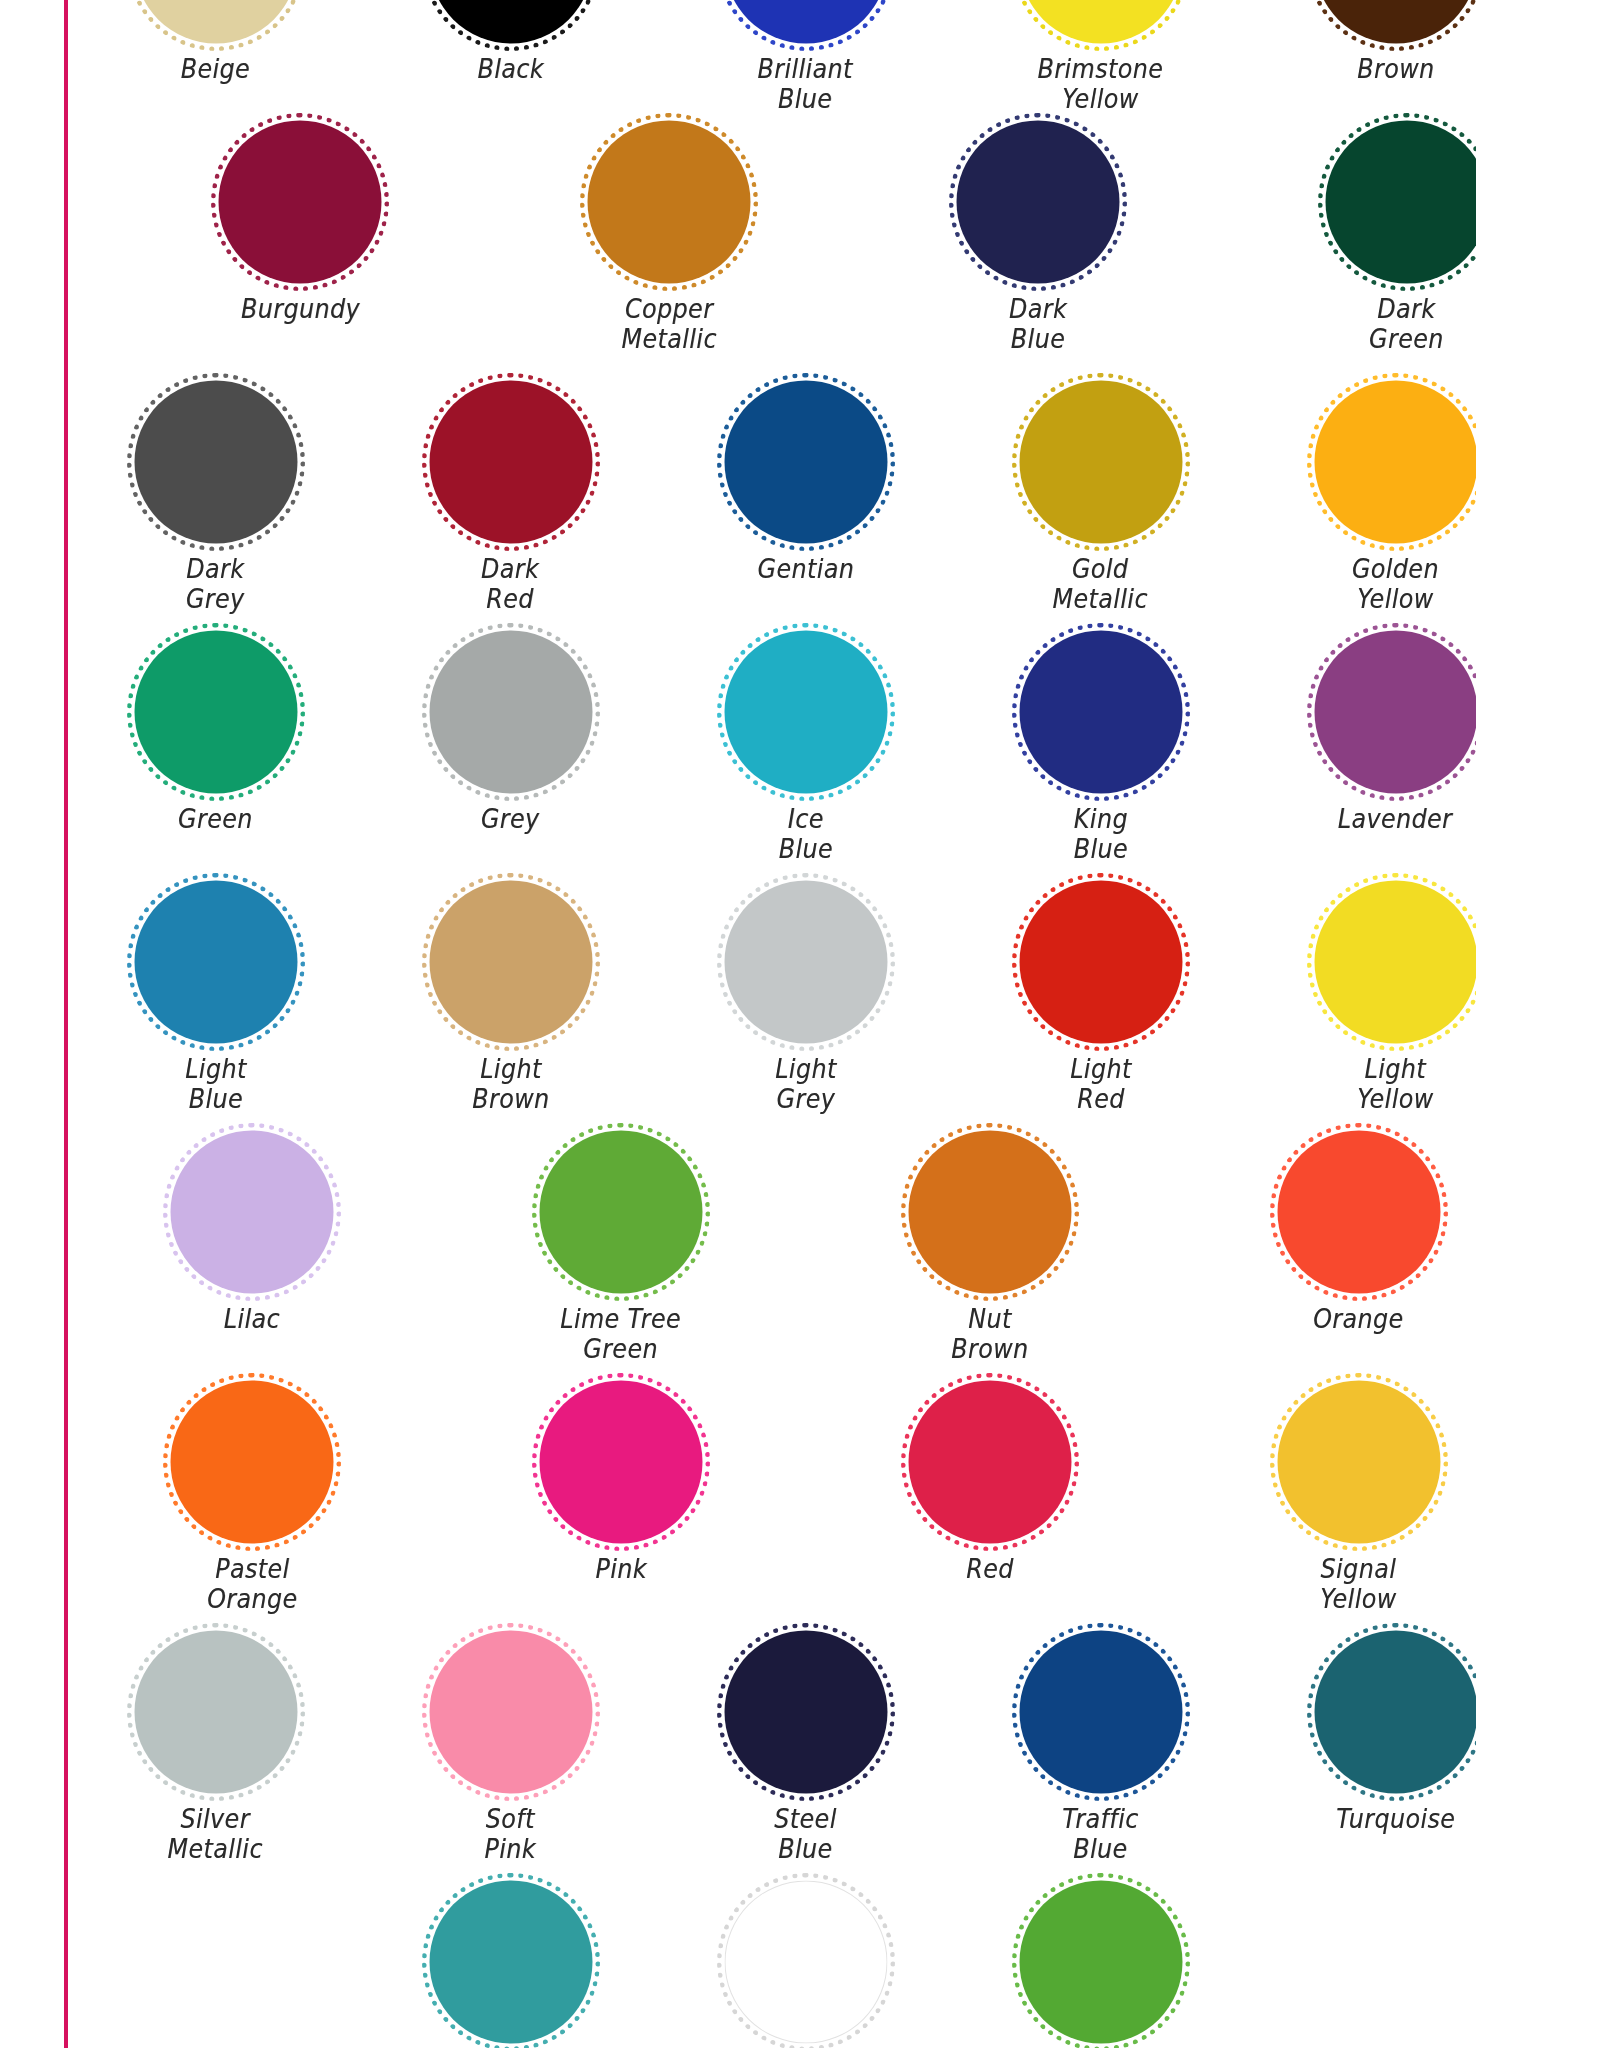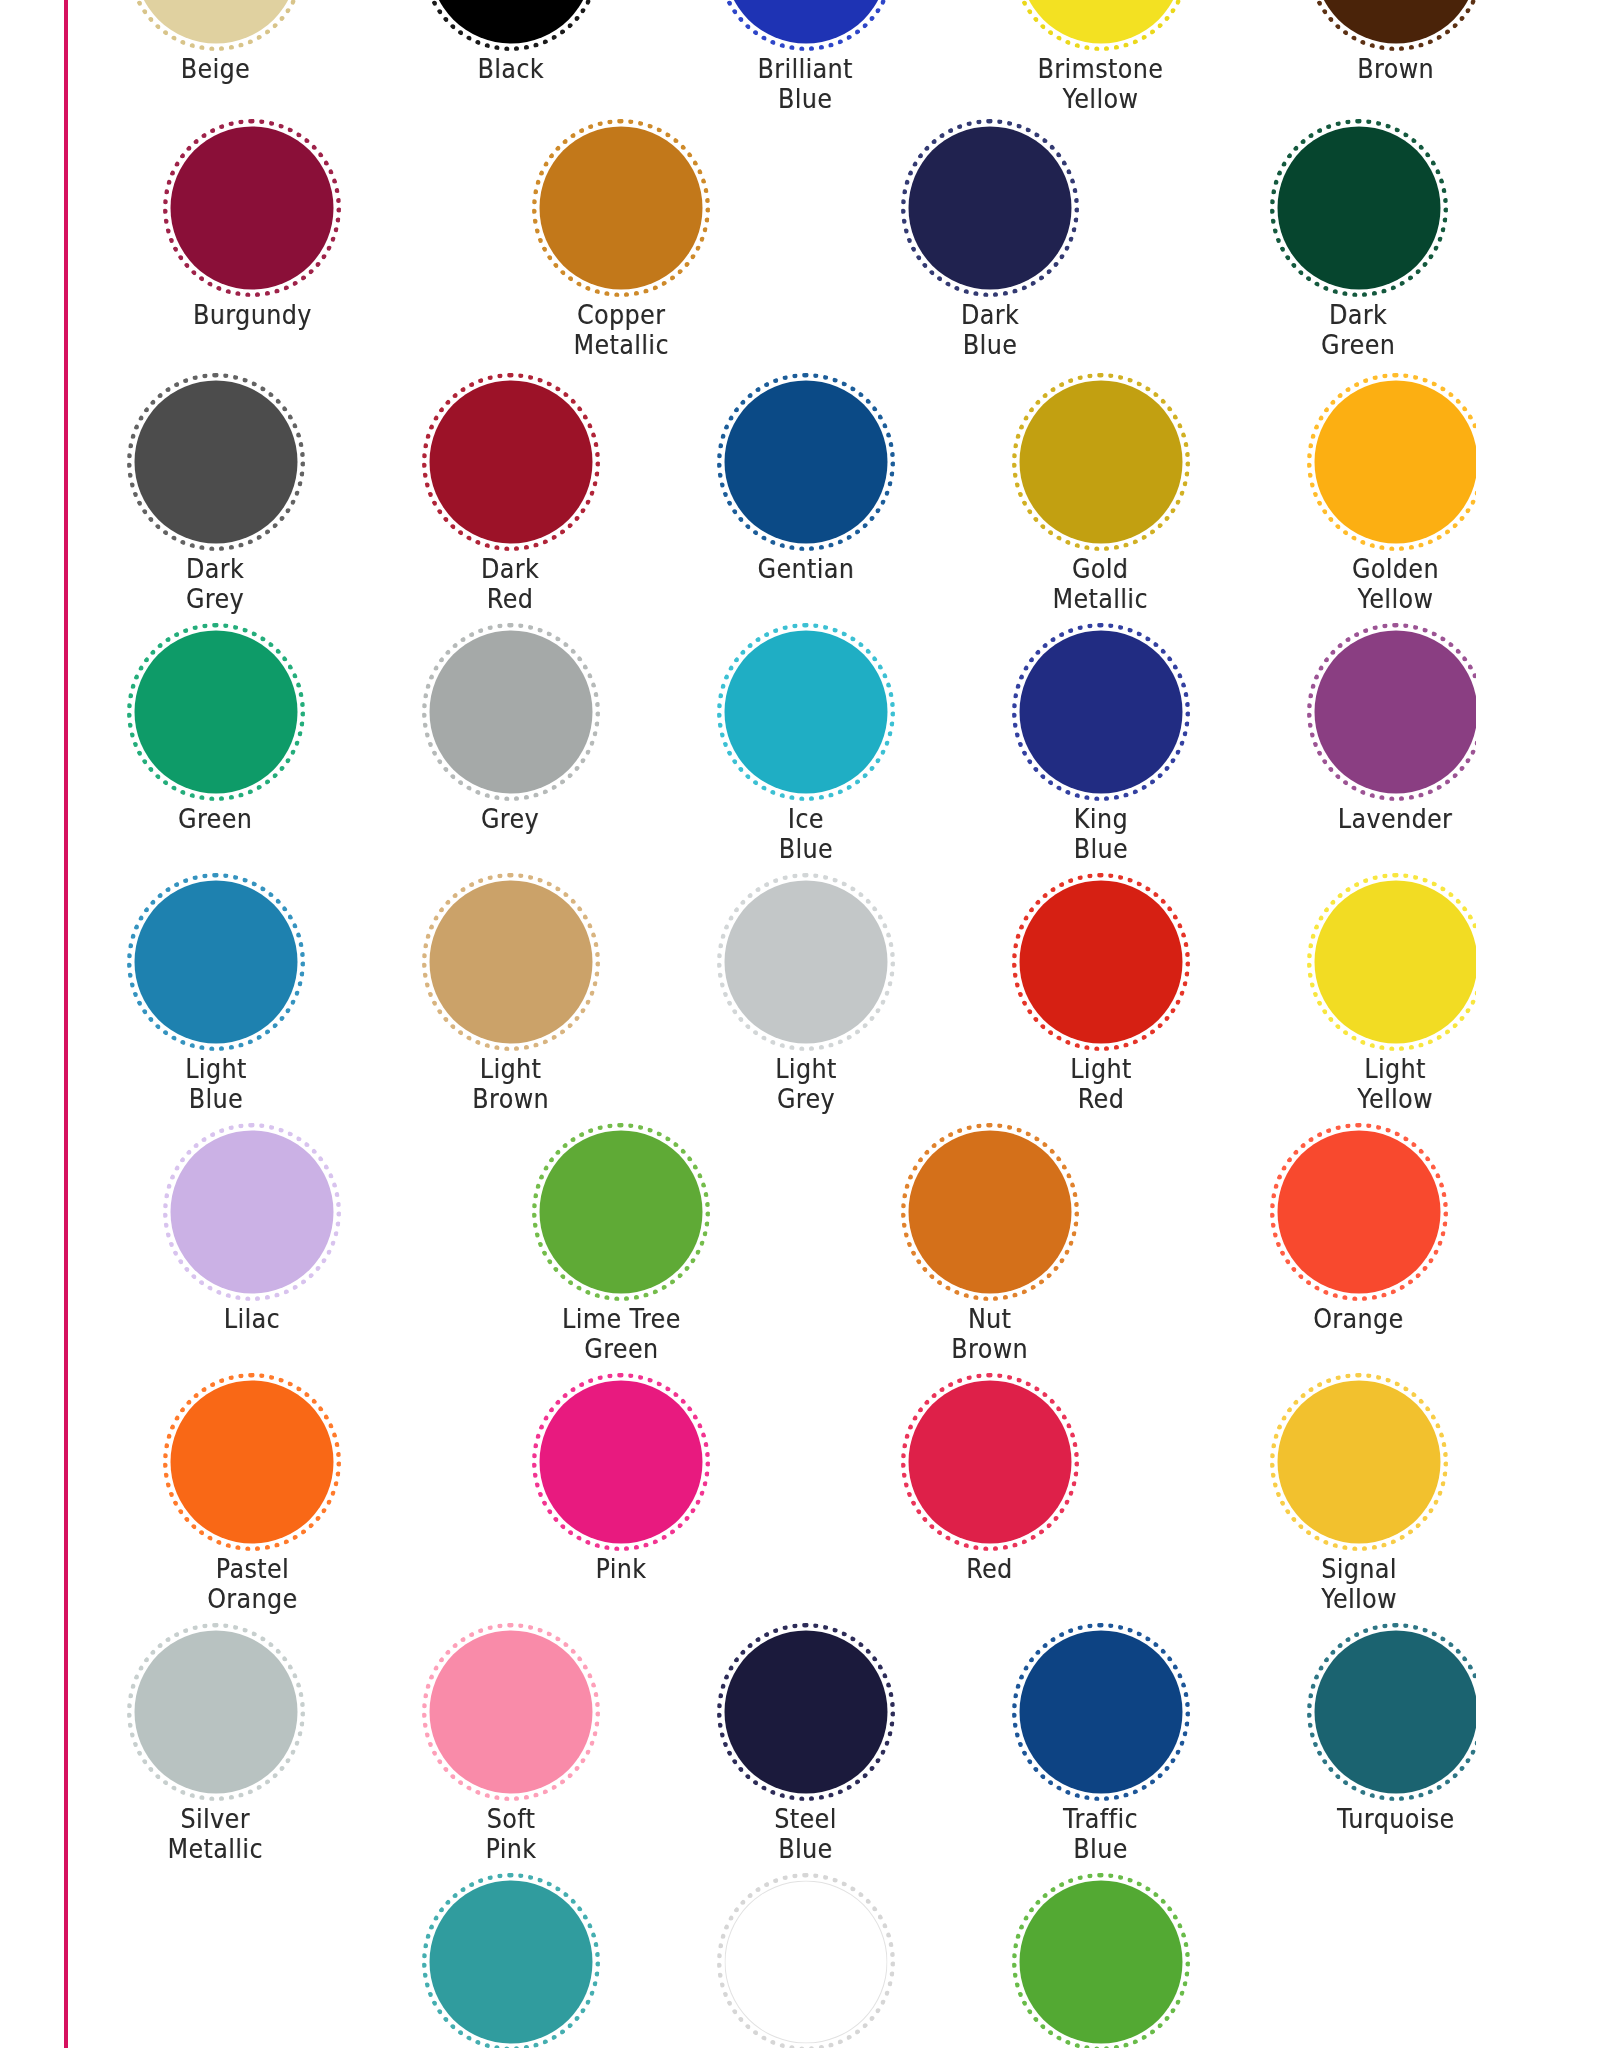--- a/index.html
+++ b/index.html
@@ -11,20 +11,21 @@
   body {
     font-family: "DejaVu Sans", sans-serif;
   }
   #page {
     position: relative;
     width: 1476px;
     height: 2048px;
     background: #ffffff;
     overflow: hidden;
     box-sizing: border-box;
+    font-style: italic;
   }
   
   .rule {
     position: absolute;
     top: 0;
     width: 4px;
     height: 2048px;
     background: #D6115F;
   }
   .rule.left  { left: 64px; }
@@ -146,21 +147,21 @@
 Yellow</div>
         </div>
         <div class="cell">
           <div class="swatch-wrap">
             <div class="ring" style="border-color: rgb(92, 49, 20);"></div>
             <div class="disc" style="background: rgb(74, 35, 9);"></div>
           </div>
           <div class="label">Brown</div>
         </div>
       </div>
-      <div class="row" style="top: 128px;">
+      <div class="row" style="top: 122px; margin-left: 48px;">
         <div class="cell">
           <div class="swatch-wrap">
             <div class="ring" style="border-color: rgb(158, 34, 73);"></div>
             <div class="disc" style="background: rgb(138, 15, 56);"></div>
           </div>
           <div class="label">Burgundy</div>
         </div>
         <div class="cell">
           <div class="swatch-wrap">
             <div class="ring" style="border-color: rgb(206, 138, 42);"></div>

